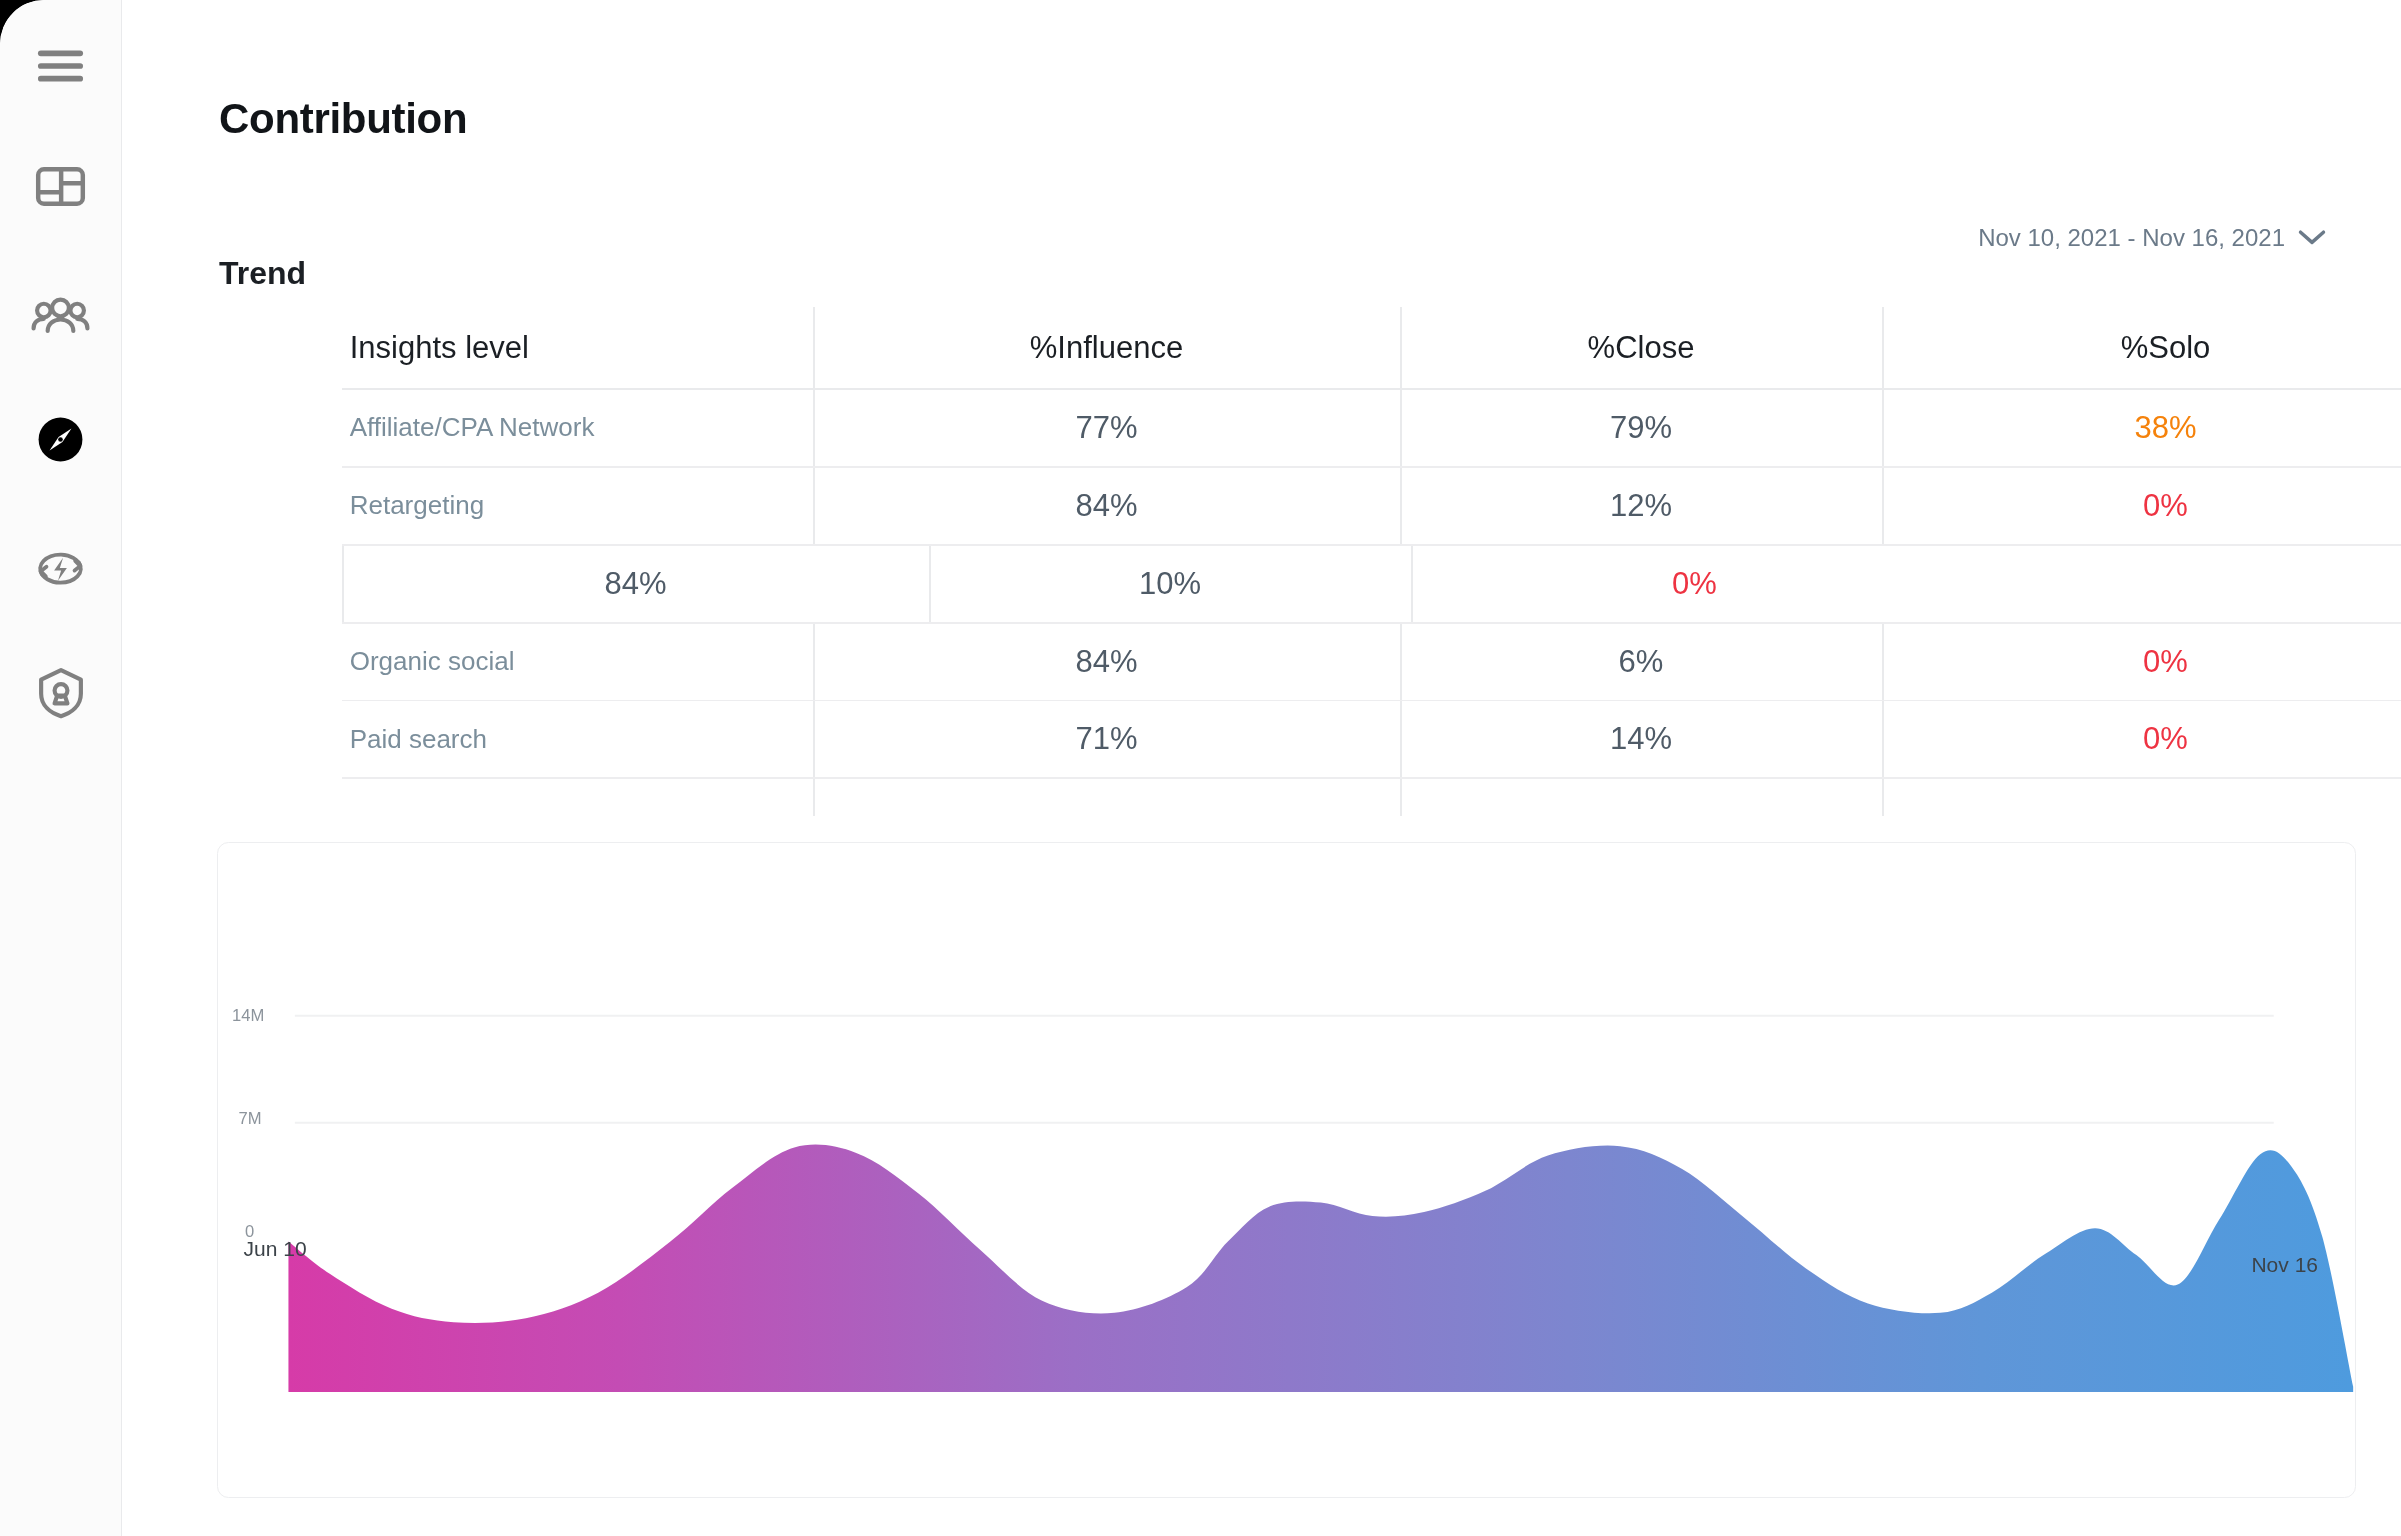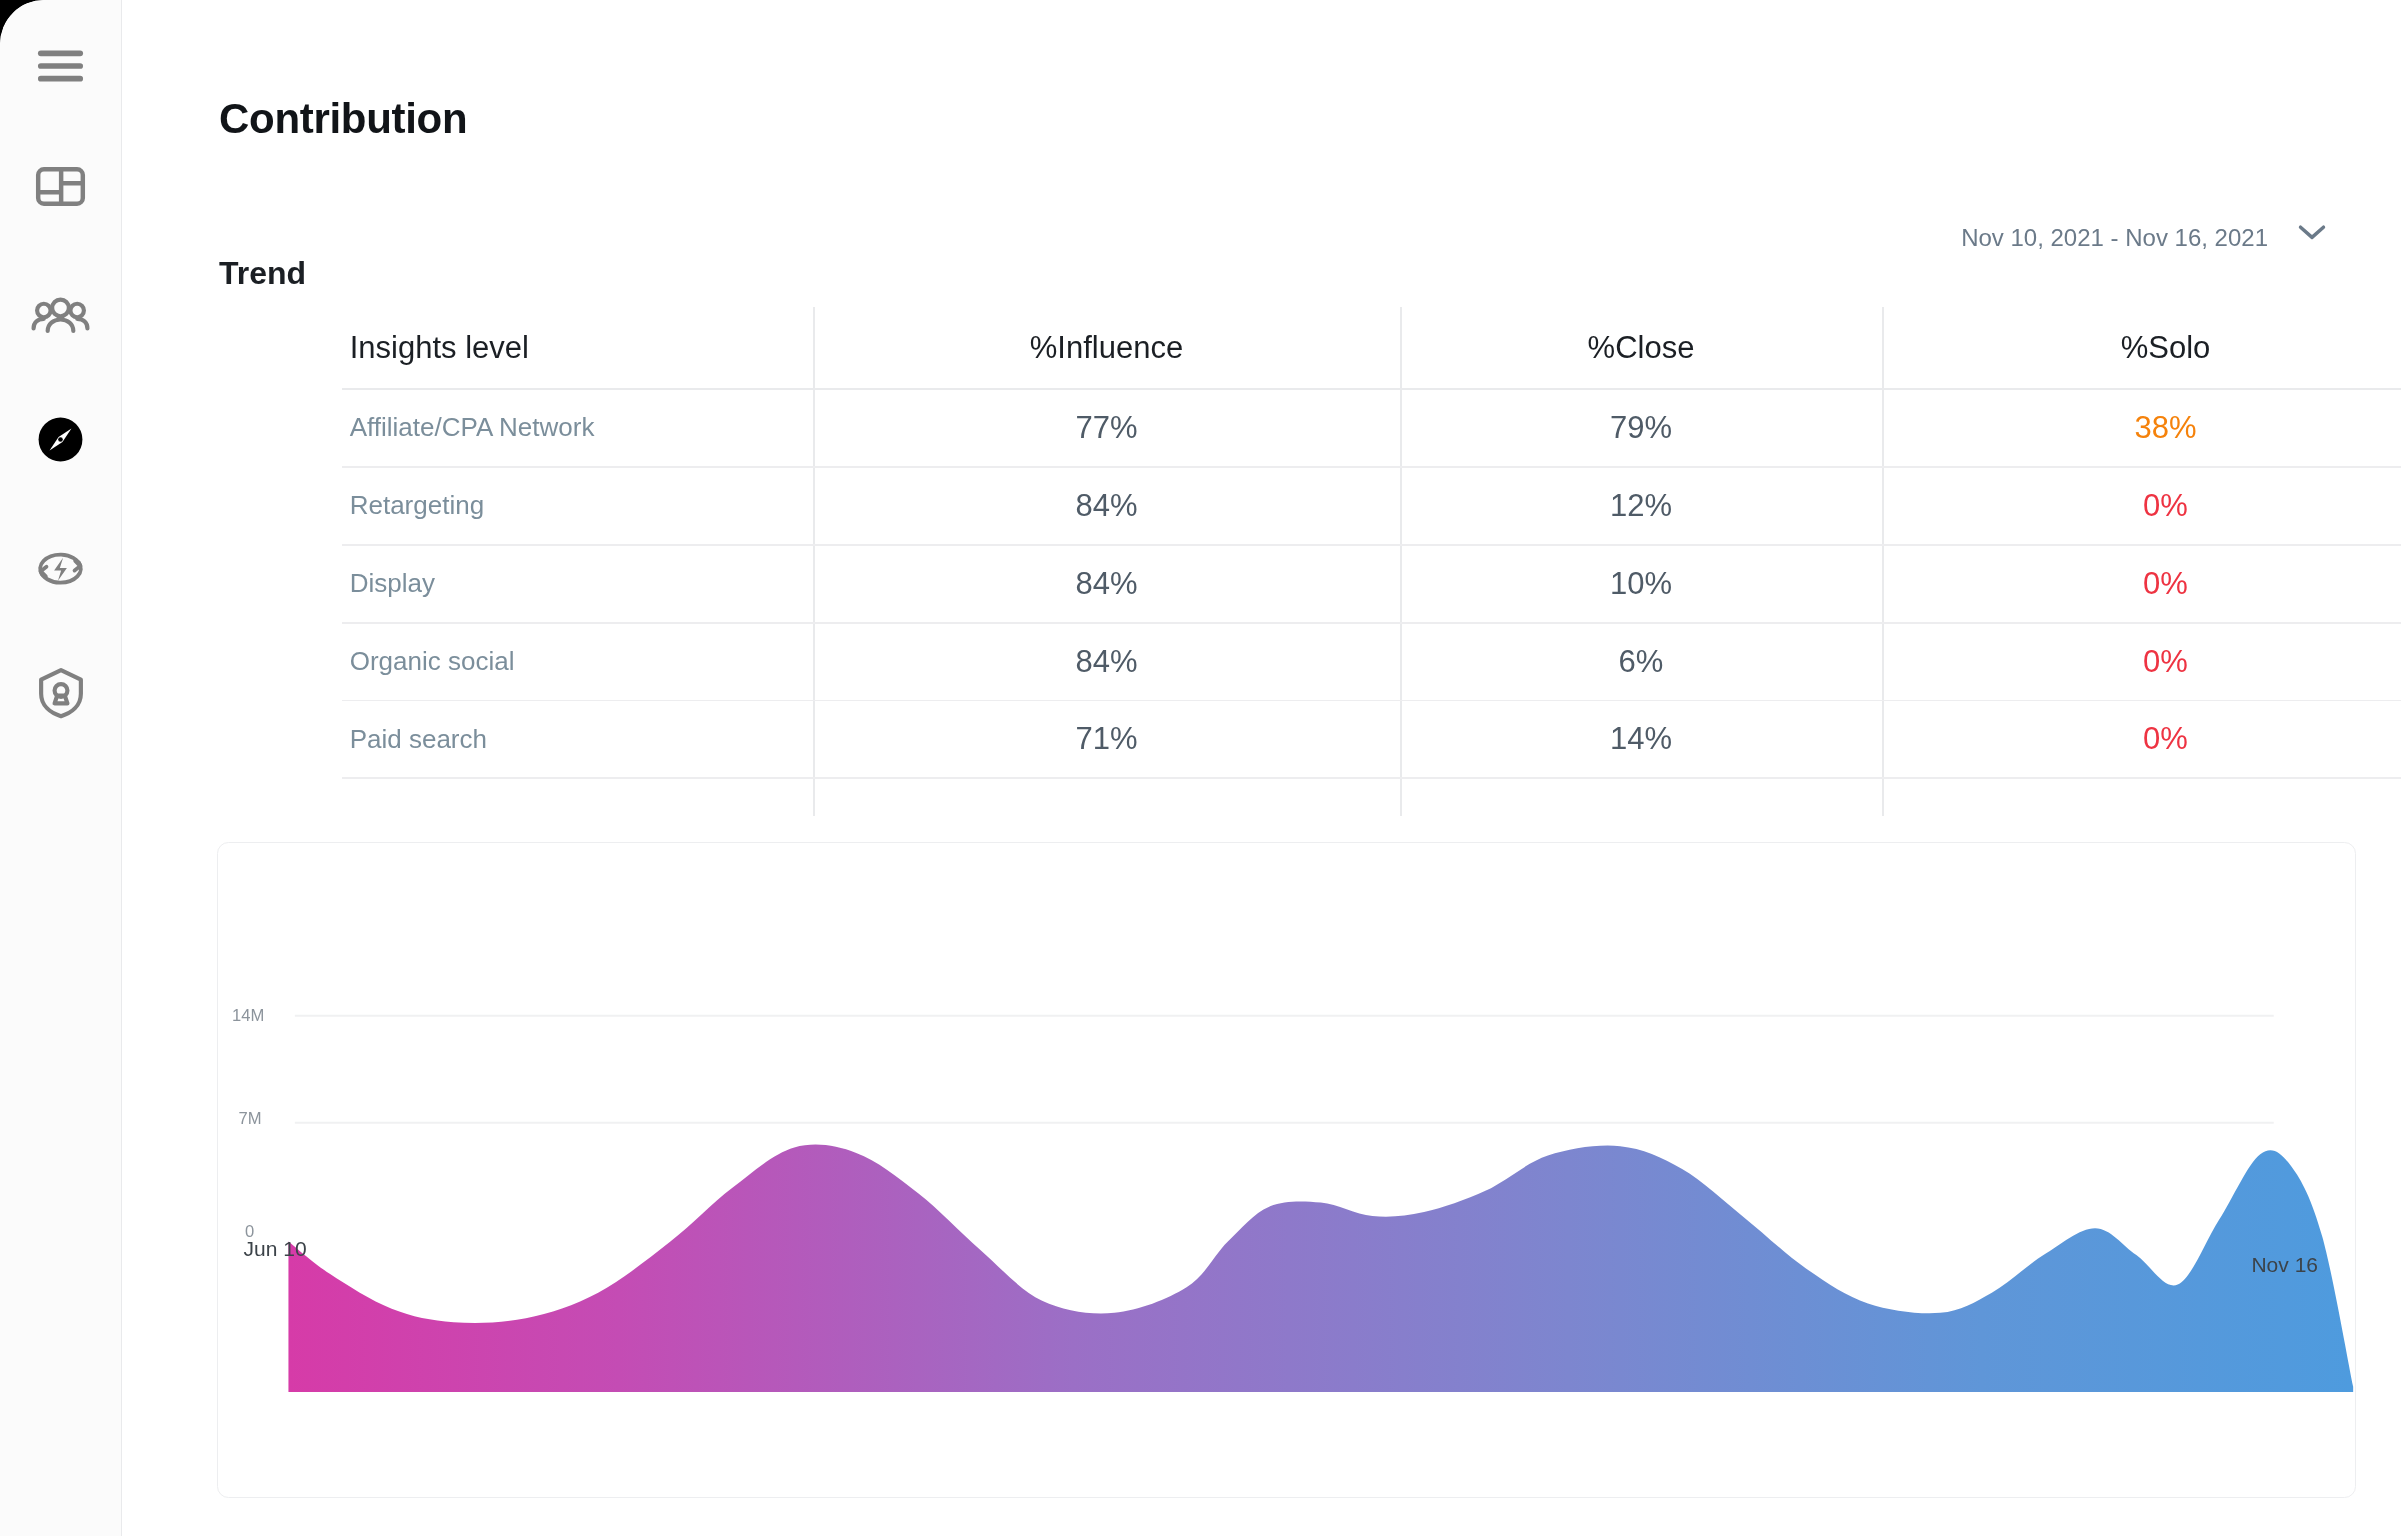--- a/index.html
+++ b/index.html
@@ -72,21 +72,22 @@
     font-weight: 700;
     color: #1b1f24;
     margin-top: 36px;
   }
 
   #date-range {
     position: absolute;
     right: 76px;
     top: 224px;
     display: flex;
-    gap: 30px;
+    align-items: center;
+    gap: 13px;
     cursor: pointer;
   }
   #date-range .dr-text {
     font-size: 24px;
     color: #6b7a89;
     white-space: nowrap;
   }
   #date-range .chev { display: block; }
 
   
@@ -333,23 +334,20 @@
         <div class="t-cell c-close vline">
           <span class="val">12%</span>
         </div>
         <div class="t-cell c-solo vline">
           <span class="val red">0%</span>
         </div>
       </div>
       <div class="row-sep"></div>
 
       <div class="t-row t-body-row">
-        <div class="t-cell c-label">
-          <span class="lbl">Display</span>
-        </div>
         <div class="t-cell c-inf vline">
           <span class="val">84%</span>
         </div>
         <div class="t-cell c-close vline">
           <span class="val">10%</span>
         </div>
         <div class="t-cell c-solo vline">
           <span class="val red">0%</span>
         </div>
       </div>

